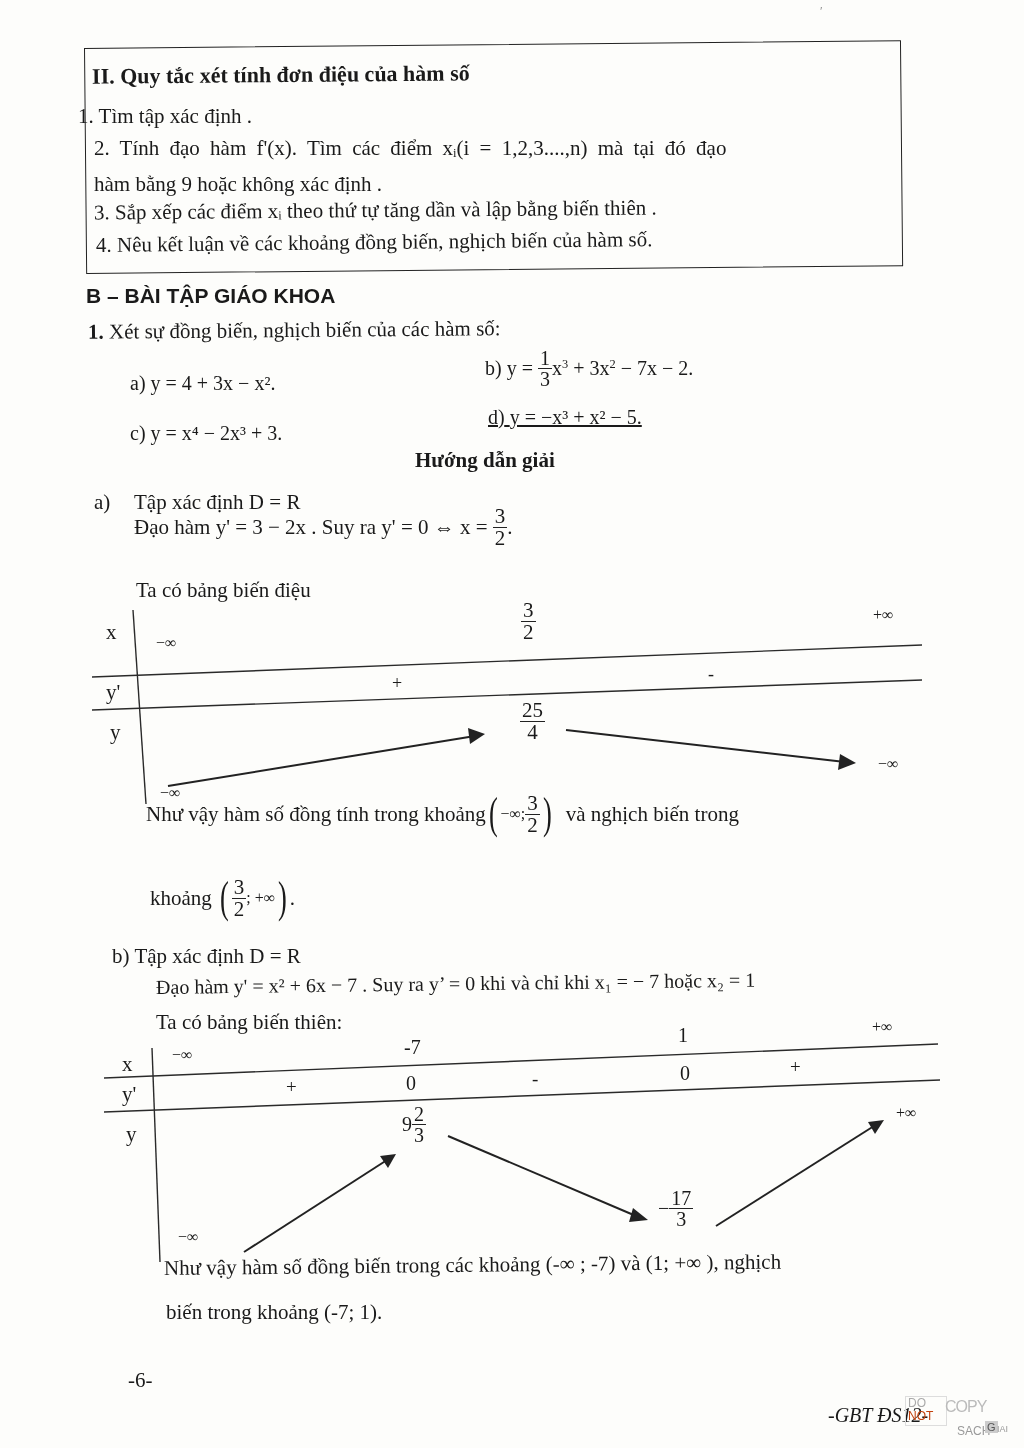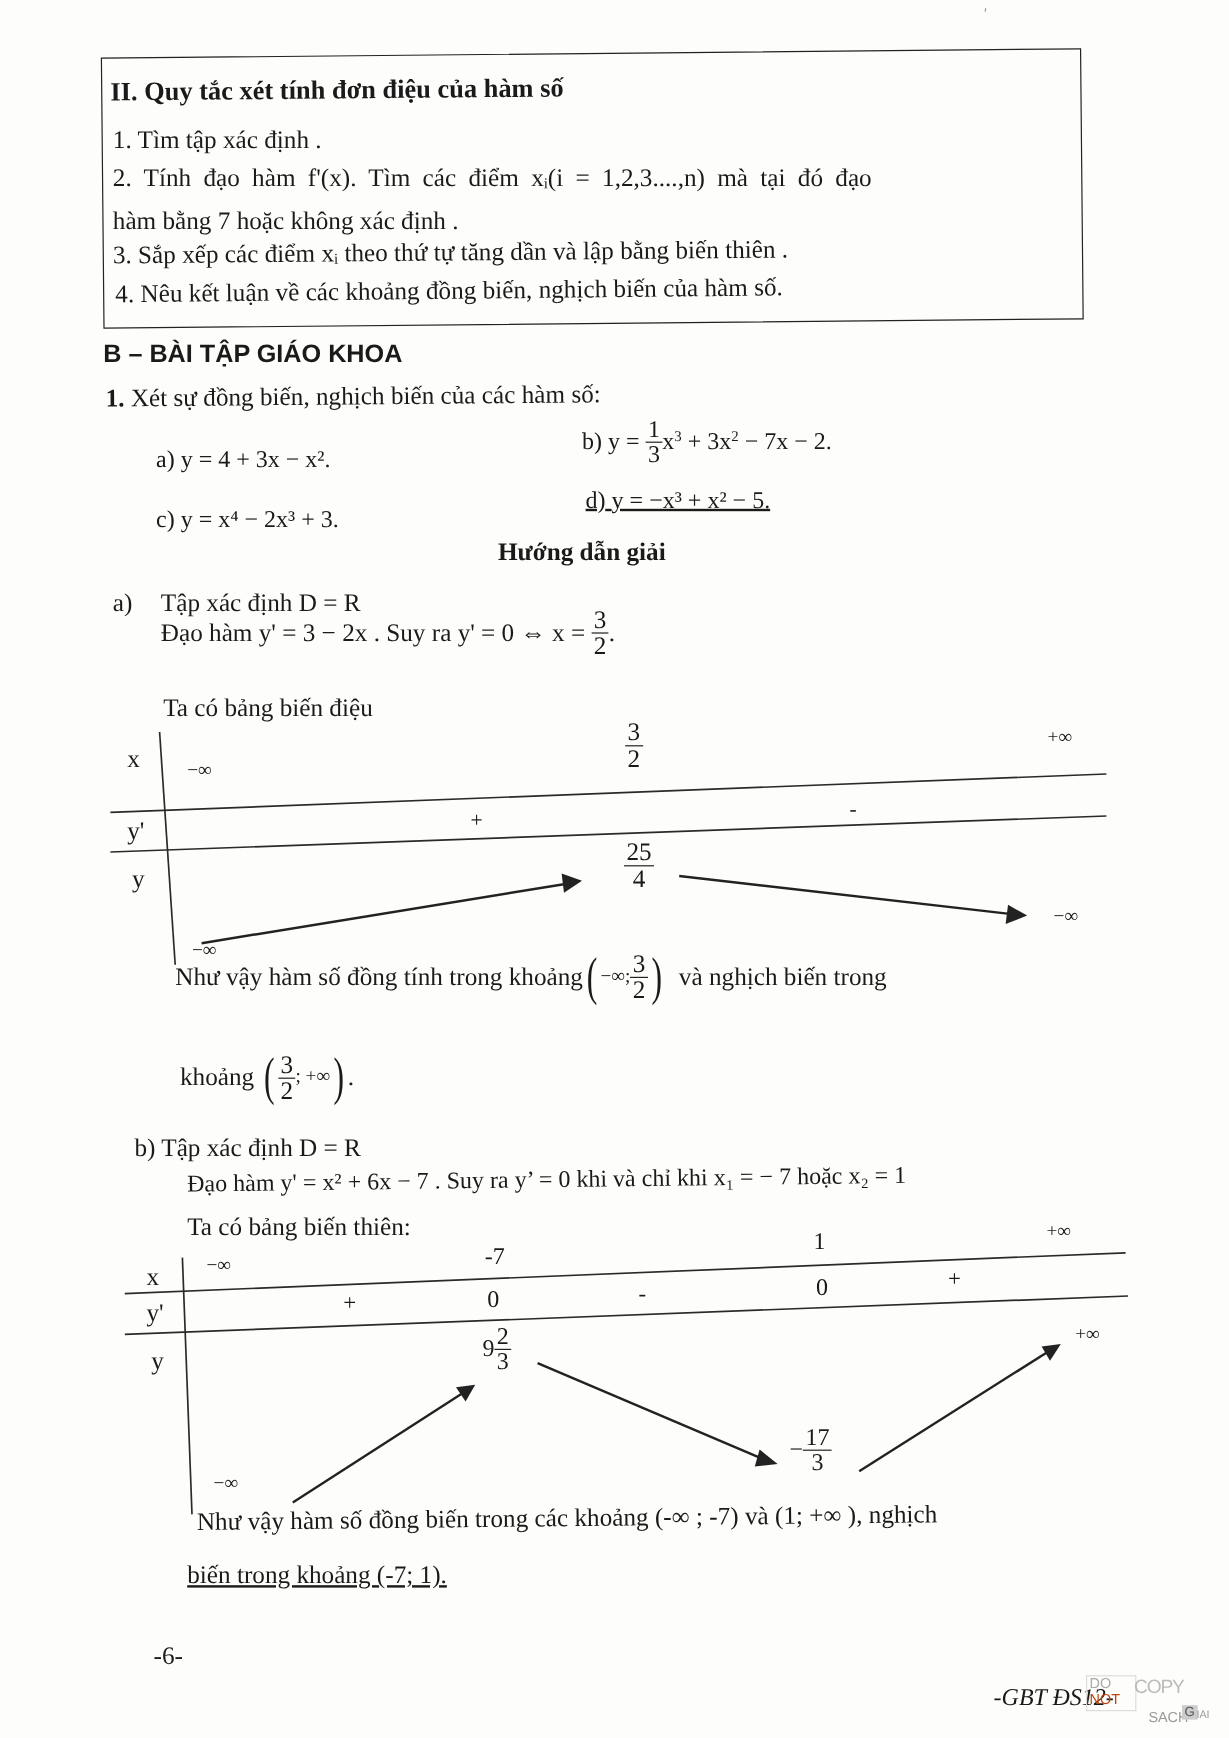--- a/index.html
+++ b/index.html
@@ -38,29 +38,29 @@
     font-family: "Liberation Sans", sans-serif; color: #c89aa2;
   }
 </style>
 </head>
 <body>
 
 <div class="abs" style="left:820px;top:4px;font-size:12px;color:#888;">′</div>
 
 <div id="rule-box"></div>
 <div class="abs t21 bold" style="left:92px;top:62px;font-size:22px;transform:rotate(-0.5deg);">II. Quy tắc xét tính đơn điệu của hàm số</div>
-<div class="abs t21" style="left:94px;top:104px;">1. Tìm tập xác định .</div>
+<div class="abs t21" style="left:78px;top:104px;">1. Tìm tập xác định .</div>
 <div class="abs t21" style="left:94px;top:136px;word-spacing:5px;">
   <span>2. Tính đạo hàm</span>
   <span>f'(x).</span>
   <span>Tìm các điểm</span>
   <span>xᵢ(i = 1,2,3....,n)</span>
   <span>mà tại đó đạo</span>
 </div>
-<div class="abs t21" style="left:94px;top:172px;">hàm bằng 7 hoặc không xác định .</div>
+<div class="abs t21" style="left:94px;top:172px;">hàm bằng 9 hoặc không xác định .</div>
 <div class="abs t21" style="left:94px;top:198px;transform:rotate(-0.5deg);">
   <span>3. Sắp xếp các điểm</span>
   <span>xᵢ</span>
   <span>theo thứ tự tăng dần và lập bằng biến thiên .</span>
 </div>
 <div class="abs t21" style="left:96px;top:230px;transform:rotate(-0.6deg);">4. Nêu kết luận về các khoảng đồng biến, nghịch biến của hàm số.</div>
 
 <div class="abs sans bold" style="left:86px;top:284px;font-size:21px;">B – BÀI TẬP GIÁO KHOA</div>
 <div class="abs t21" style="left:88px;top:318px;transform:rotate(-0.5deg);">
   <span class="bold">1.</span>
@@ -182,21 +182,21 @@
   <span title="9 2/3"></span>
 </div>
 <div class="tlabel" style="left:658px;top:1188px;font-size:20px;">
   <span style="vertical-align:middle;">−</span><span class="frac"><span class="num">17</span><span class="den">3</span></span>
   <span title="−17/3"></span>
 </div>
 <div class="tsmall" style="left:178px;top:1228px;">−∞</div>
 <div class="tsmall" style="left:896px;top:1104px;">+∞</div>
 
 <div class="abs t21" style="left:164px;top:1256px;transform:rotate(-0.6deg);transform-origin:left;">Như vậy hàm số đồng biến trong các khoảng (-∞ ; -7) và (1; +∞ ), nghịch</div>
-<div class="abs t21" style="left:156px;top:1300px;text-decoration:underline;">biến trong khoảng (-7; 1).</div>
+<div class="abs t21" style="left:166px;top:1300px;">biến trong khoảng (-7; 1).</div>
 
 <div class="abs ital" style="left:828px;top:1404px;font-size:20px;">-GBT ĐS12-</div>
 <div class="abs" style="left:128px;top:1368px;font-size:21px;">-6-</div>
 
 <div id="stamp">
   <div style="position:absolute;left:0;top:0;width:40px;height:28px;border:1px solid #ddd;"></div>
   <span class="abs" style="left:3px;top:0;font-size:12px;color:#aaa;">DO</span>
   <span class="abs" style="left:3px;top:13px;font-size:12px;color:#c2410c;">NOT</span>
   <span class="abs" style="left:40px;top:2px;font-size:16px;color:#bbb;letter-spacing:-1px;">COPY</span>
   <span class="abs" style="left:52px;top:28px;font-size:12px;color:#999;">SACH</span>

